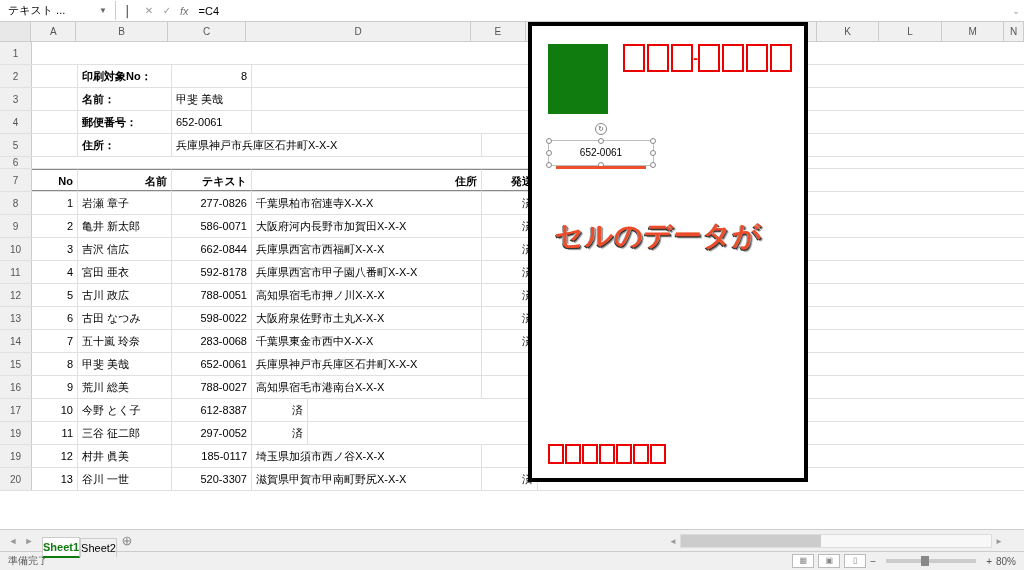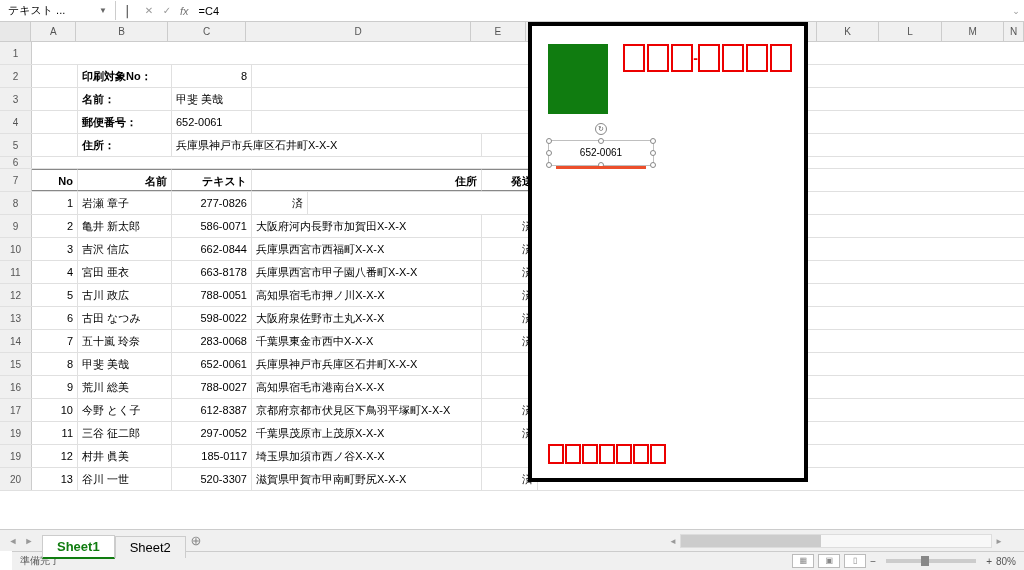--- a/index.html
+++ b/index.html
@@ -35,29 +35,29 @@
 .rotate-handle { position: absolute; left: 50%; top: -18px; transform: translateX(-50%); width: 12px; height: 12px; border: 1px solid #888; border-radius: 50%; background: #fff; font-size: 7px; text-align: center; line-height: 10px; color: #555; }
 .underline-red { position: absolute; left: 24px; top: 140px; width: 90px; height: 3px; background: #ec4f2b; z-index: 3; }
 .zip-bottom { position: absolute; left: 16px; bottom: 14px; display: flex; gap: 1px; }
 .zip-bottom .zip-box { width: 16px; height: 20px; }
 
 .annotation { position: absolute; left: 555px; top: 190px; z-index: 5; font-size: 28px; font-weight: 900; color: #ec4c29; line-height: 1.7; letter-spacing: 1px; text-shadow: -1px -1px 0 #fff8, 1px -1px 0 #fff8, -1px 1px 0 #333, 1px 1px 0 #333, 2px 2px 1px #3338; }
 
 .tabbar { display: flex; align-items: center; height: 22px; background: #f0f0f0; border-top: 1px solid #ccc; position: relative; }
 .tab-scroll { display: flex; padding: 0 6px; gap: 2px; }
 .ts-btn { width: 14px; color: #999; text-align: center; font-size: 9px; }
-.tab { padding: 3px 14px; background: #f0f0f0; border: 1px solid #ccc; border-bottom: none; font-size: 13px; margin-top: 13px; }
+.tab { padding: 3px 0; background: #f0f0f0; border: 1px solid #ccc; border-bottom: none; font-size: 11px; margin-top: 13px; }
 .tab.active { background: #fff; border-bottom: 2px solid #107c10; color: #107c10; font-weight: bold; }
 .tab-add { width: 20px; text-align: center; color: #888; font-size: 13px; }
 .hscroll { position: absolute; right: 18px; bottom: 2px; display: flex; align-items: center; width: 340px; height: 16px; }
 .hs-track { flex: 1; height: 14px; background: #f8f8f8; border: 1px solid #ddd; position: relative; }
 .hs-thumb { position: absolute; left: 0; width: 140px; height: 100%; background: #ccc; }
 .hs-btn { width: 14px; color: #999; font-size: 8px; text-align: center; }
 
-.statusbar { display: flex; align-items: center; height: 19px; background: #f0f0f0; border-top: 1px solid #ccc; font-size: 10px; color: #555; padding: 0 8px; justify-content: space-between; margin-left: 12px; }
+.statusbar { display: flex; align-items: center; height: 19px; background: #f0f0f0; border-top: 1px solid #ccc; font-size: 10px; color: #555; padding: 0 8px; justify-content: space-between; }
 .sb-right { display: flex; align-items: center; gap: 4px; }
 .view-btn { width: 22px; height: 14px; border: 1px solid #bbb; background: #fff; text-align: center; font-size: 8px; line-height: 12px; color: #888; }
 .zoom-slider { width: 90px; height: 4px; background: #ccc; position: relative; margin: 0 6px; }
 .zoom-thumb { position: absolute; left: 35px; top: -3px; width: 8px; height: 10px; background: #888; }
 </style>
 </head>
 <body>
 
 <div class="namebox-bar">
   <div class="namebox">
@@ -129,20 +129,21 @@
       <div class="cell c-al" style="width:230px">住所</div>
       <div class="cell c-al" style="width:56px">発送</div>
     </div>
 
   <div id="data-rows">
       <div class="row">
         <div class="rh">8</div>
         <div class="cell r-al" style="width:46px">1</div>
         <div class="cell" style="width:94px">岩瀬 章子</div>
         <div class="cell c-al" style="width:80px">277-0826</div>
+        <div class="cell" style="width:230px">千葉県柏市宿連寺X-X-X</div>
         <div class="cell c-al" style="width:56px">済</div>
       </div>
       <div class="row">
         <div class="rh">9</div>
         <div class="cell r-al" style="width:46px">2</div>
         <div class="cell" style="width:94px">亀井 新太郎</div>
         <div class="cell c-al" style="width:80px">586-0071</div>
         <div class="cell" style="width:230px">大阪府河内長野市加賀田X-X-X</div>
         <div class="cell c-al" style="width:56px">済</div>
       </div>
@@ -151,21 +152,21 @@
         <div class="cell r-al" style="width:46px">3</div>
         <div class="cell" style="width:94px">吉沢 信広</div>
         <div class="cell c-al" style="width:80px">662-0844</div>
         <div class="cell" style="width:230px">兵庫県西宮市西福町X-X-X</div>
         <div class="cell c-al" style="width:56px">済</div>
       </div>
       <div class="row">
         <div class="rh">11</div>
         <div class="cell r-al" style="width:46px">4</div>
         <div class="cell" style="width:94px">宮田 亜衣</div>
-        <div class="cell c-al" style="width:80px">663-8178</div>
+        <div class="cell c-al" style="width:80px">592-8178</div>
         <div class="cell" style="width:230px">兵庫県西宮市甲子園八番町X-X-X</div>
         <div class="cell c-al" style="width:56px">済</div>
       </div>
       <div class="row">
         <div class="rh">12</div>
         <div class="cell r-al" style="width:46px">5</div>
         <div class="cell" style="width:94px">古川 政広</div>
         <div class="cell c-al" style="width:80px">788-0051</div>
         <div class="cell" style="width:230px">高知県宿毛市押ノ川X-X-X</div>
         <div class="cell c-al" style="width:56px">済</div>
@@ -200,29 +201,27 @@
         <div class="cell" style="width:94px">荒川 総美</div>
         <div class="cell c-al" style="width:80px">788-0027</div>
         <div class="cell" style="width:230px">高知県宿毛市港南台X-X-X</div>
         <div class="cell c-al" style="width:56px"></div>
       </div>
       <div class="row">
         <div class="rh">17</div>
         <div class="cell r-al" style="width:46px">10</div>
         <div class="cell" style="width:94px">今野 とく子</div>
         <div class="cell c-al" style="width:80px">612-8387</div>
-        <div class="cell" style="width:230px">京都府京都市伏見区下鳥羽平塚町X-X-X</div>
         <div class="cell c-al" style="width:56px">済</div>
       </div>
       <div class="row">
         <div class="rh">19</div>
         <div class="cell r-al" style="width:46px">11</div>
         <div class="cell" style="width:94px">三谷 征二郎</div>
         <div class="cell c-al" style="width:80px">297-0052</div>
-        <div class="cell" style="width:230px">千葉県茂原市上茂原X-X-X</div>
         <div class="cell c-al" style="width:56px">済</div>
       </div>
       <div class="row">
         <div class="rh">19</div>
         <div class="cell r-al" style="width:46px">12</div>
         <div class="cell" style="width:94px">村井 眞美</div>
         <div class="cell c-al" style="width:80px">185-0117</div>
         <div class="cell" style="width:230px">埼玉県加須市西ノ谷X-X-X</div>
         <div class="cell c-al" style="width:56px"></div>
       </div>
@@ -266,20 +265,21 @@
       <div class="zip-box"></div>
       <div class="zip-box"></div>
       <div class="zip-box"></div>
       <div class="zip-box"></div>
       <div class="zip-box"></div>
       <div class="zip-box"></div>
     </div>
   </div>
 
   <div class="annotation">
+    <div>セルのデータが</div>
   </div>
 </div>
 
 <div class="tabbar">
   <div class="tab-scroll">
     <div class="ts-btn">◄</div>
     <div class="ts-btn">►</div>
   </div>
   <div class="tab active">Sheet1</div>
   <div class="tab">Sheet2</div>

